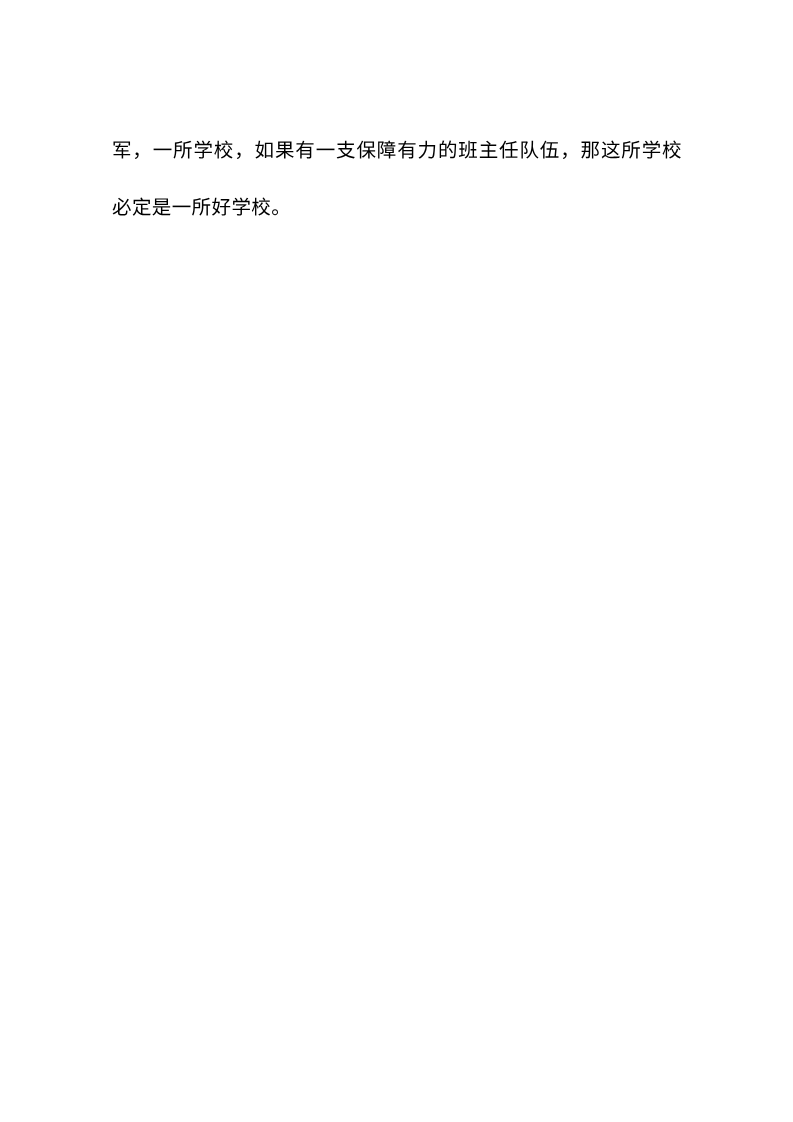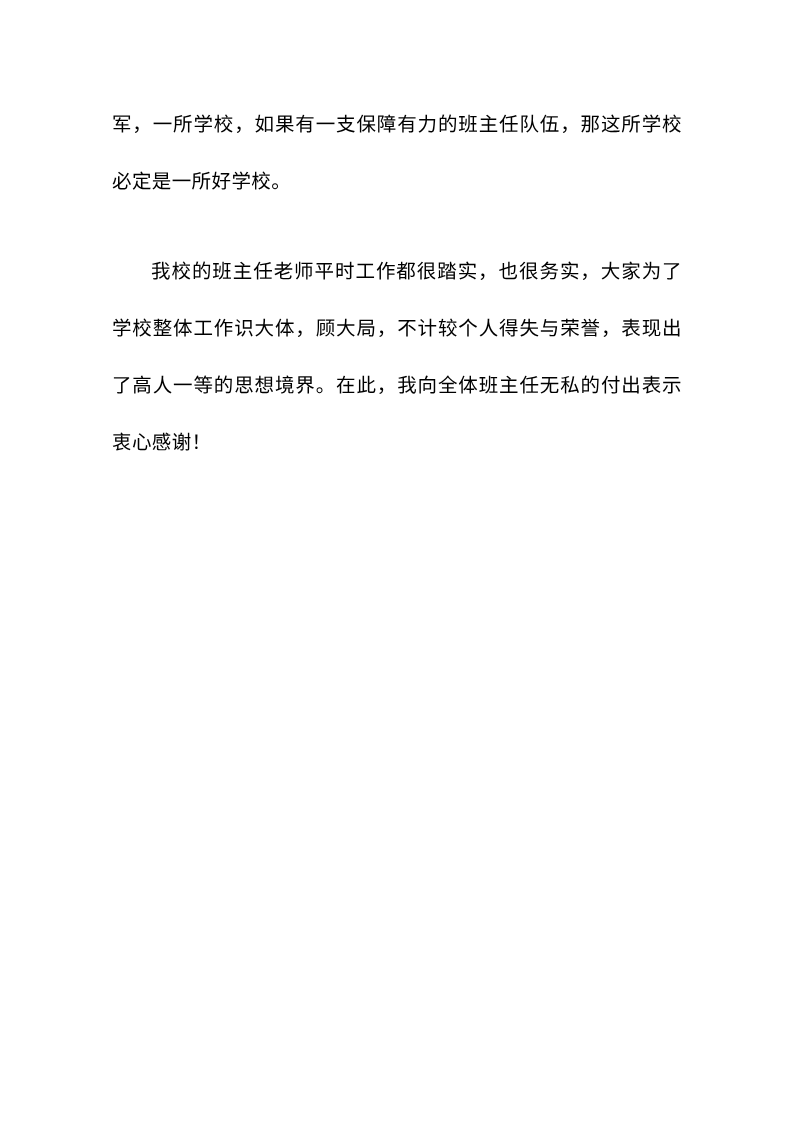--- a/index.html
+++ b/index.html
@@ -14,20 +14,21 @@
     font-family: "Liberation Sans", "DejaVu Sans", sans-serif;
     color: #000000;
     overflow: hidden;
   }
   .page {
     position: relative;
     width: 793px;
     height: 972px;
     background: #ffffff;
     box-sizing: border-box;
+    margin-top: 26px;
   }
   .content {
     position: absolute;
     left: 112px;
     top: 96px;
     width: 570px;
   }
   .para {
     font-size: 19.5px;
     line-height: 57px;
@@ -44,15 +45,14 @@
   .indent {
     text-indent: 2em;
   }
 </style>
 </head>
 <body>
 
 <div class="page">
   <div class="content">
     <p class="para">军，一所学校，如果有一支保障有力的班主任队伍，那这所学校必定是一所好学校。</p>
-    <p class="para indent">我校的班主任老师平时工作都很踏实，也很务实，大家为了学校整体工作识大体，顾大局，不计较个人得失与荣誉，表现出了高人一等的思想境界。在此，我向全体班主任无私的付出表示衷心感谢！</p>
   </div>
 </div>
 
 </body></html>

